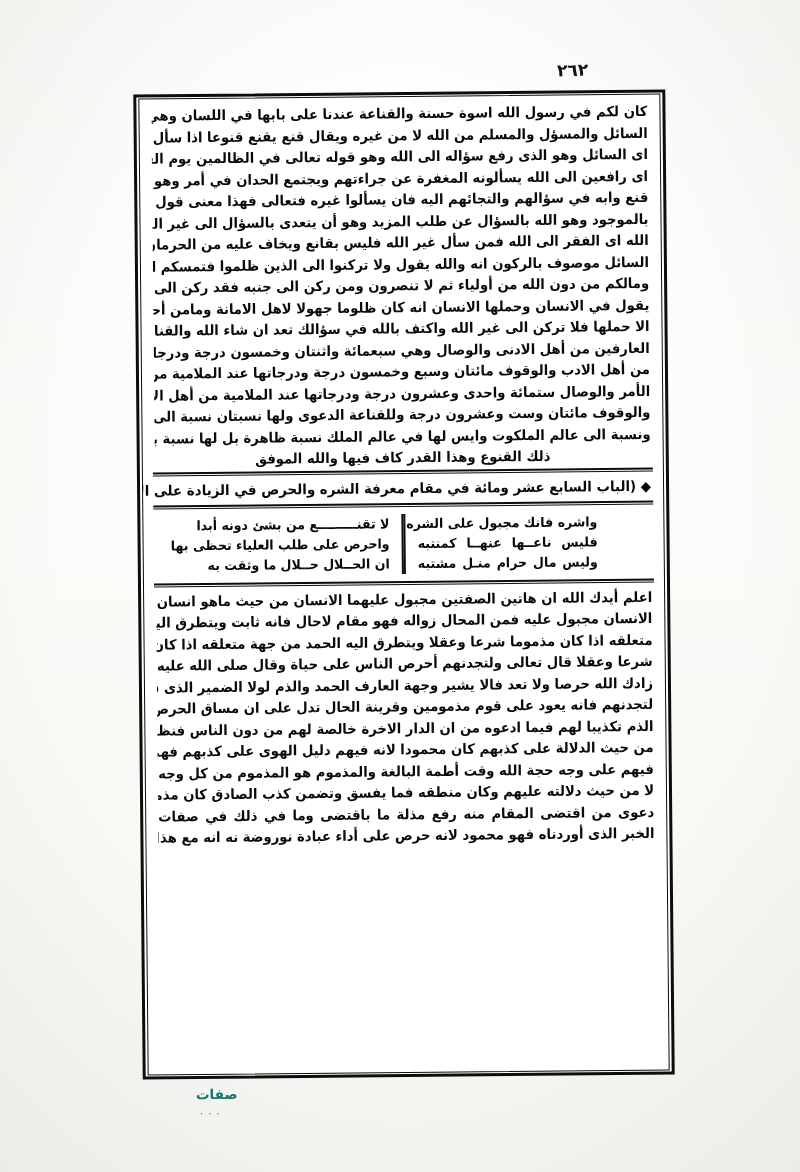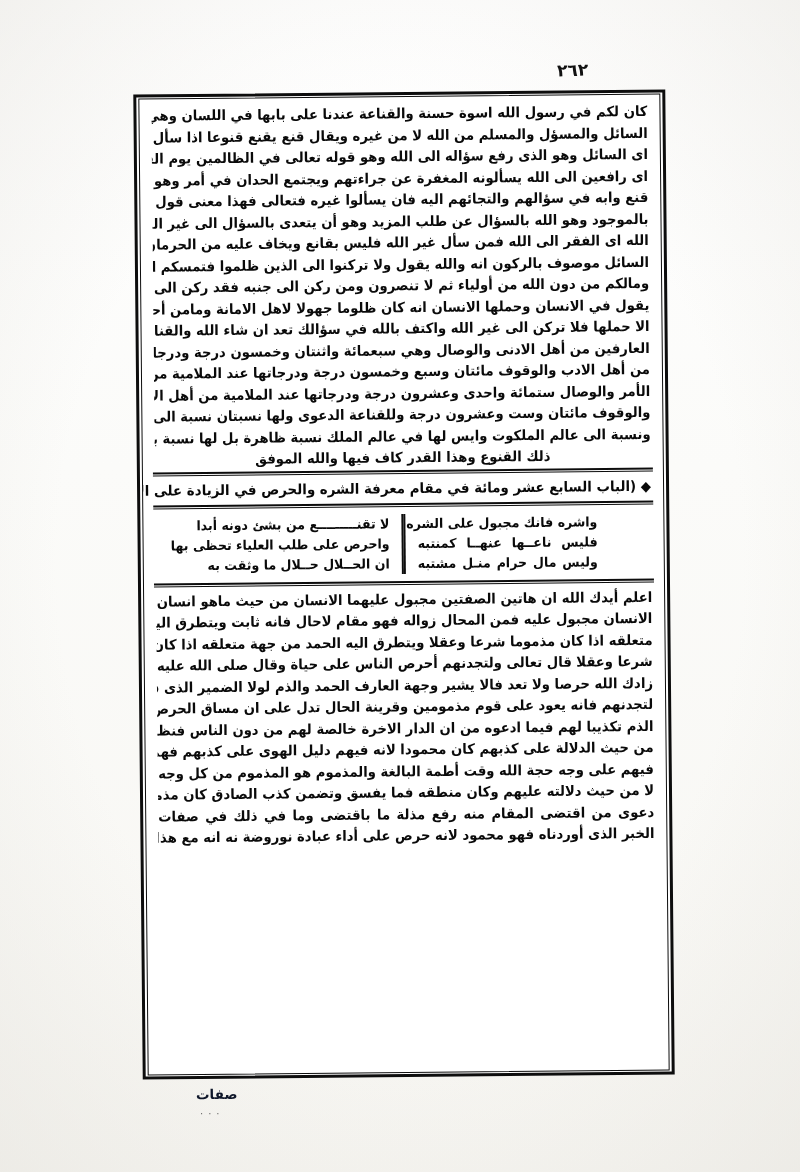--- a/index.html
+++ b/index.html
@@ -175,21 +175,21 @@
 
   
   #catchword {
     position: absolute;
     left: 196px;
     top: 1086px;
     direction: rtl;
     font-family: "DejaVu Sans", sans-serif;
     font-size: 13.5px;
     font-weight: 700;
-    color: #0f172a;
+    color: #0f766e;
     transform: rotate(-0.6deg);
   }
 
   #catchword-dots {
     position: absolute;
     left: 200px;
     top: 1108px;
     width: 80px;
     height: 10px;
     color: #6c6c6c;

